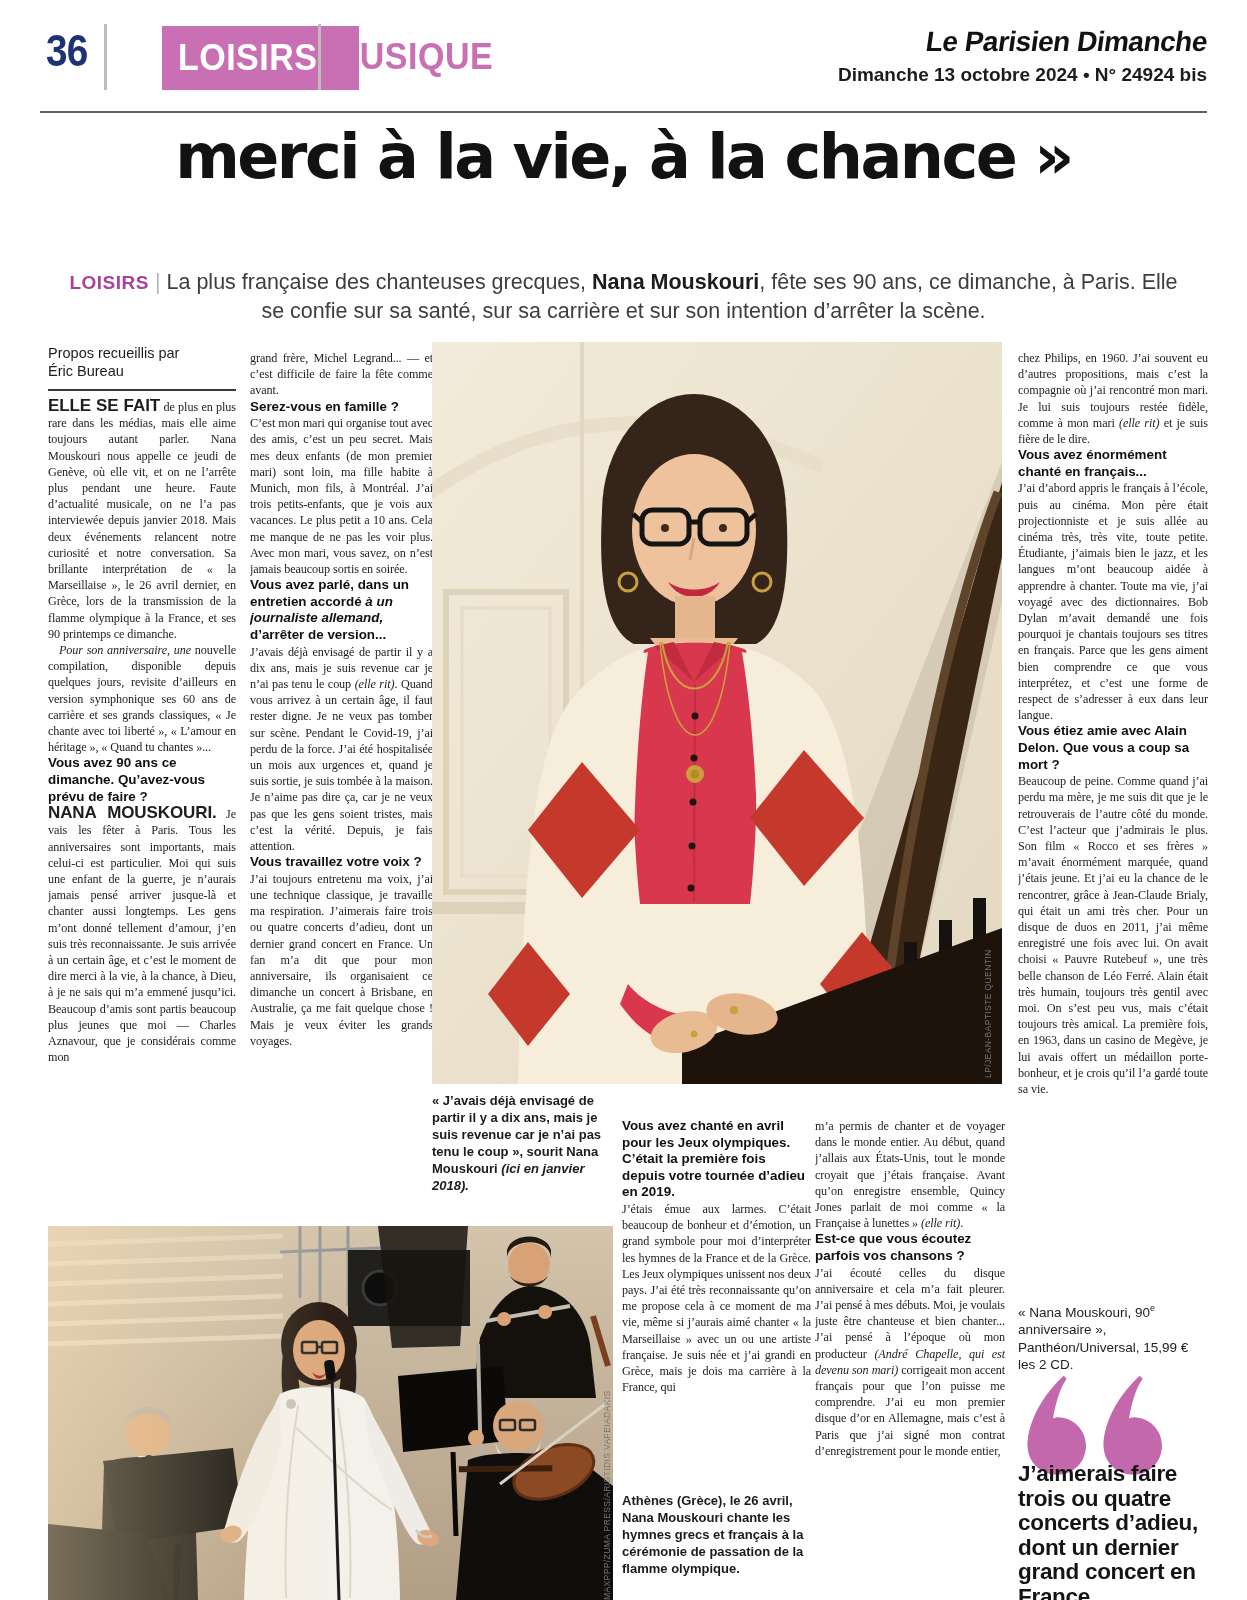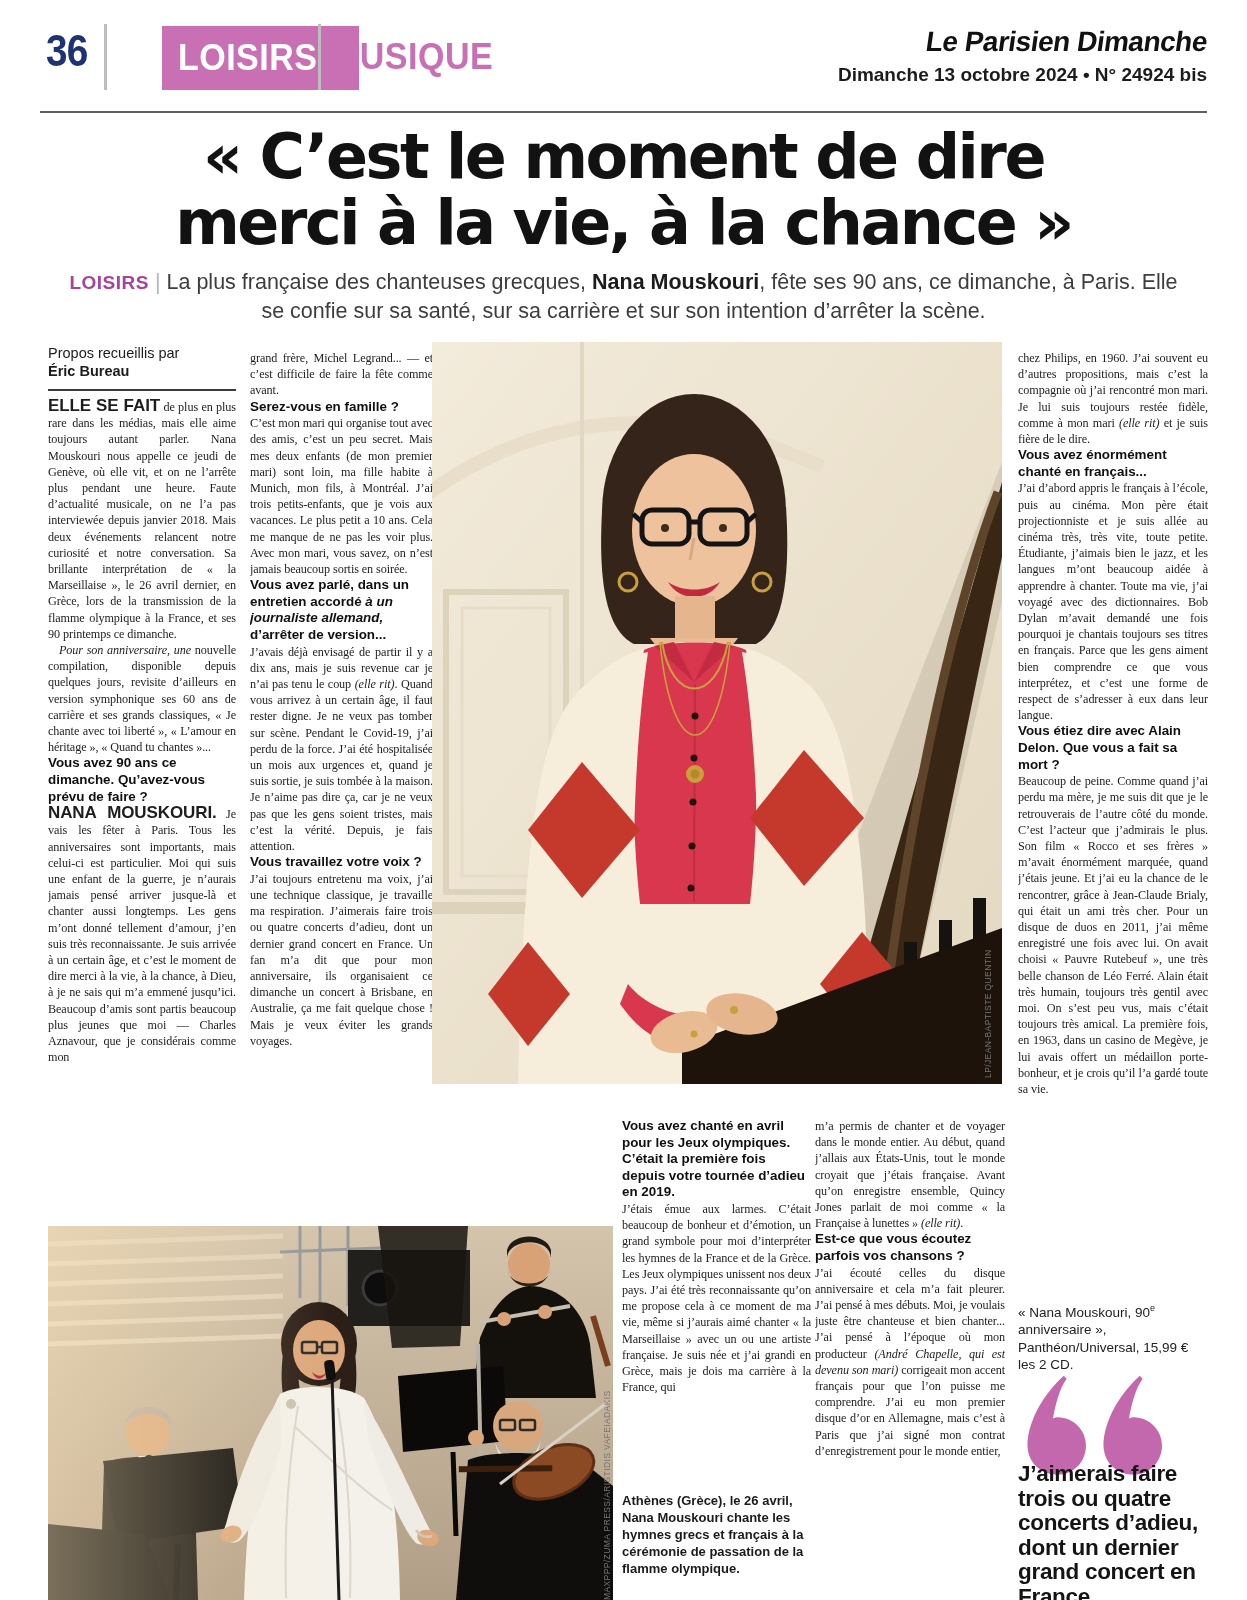--- a/index.html
+++ b/index.html
@@ -20,21 +20,21 @@
   
   .headline{font-family:"DejaVu Sans",sans-serif;font-weight:700;font-size:62px;line-height:66px;
             text-align:center;color:#121212;letter-spacing:-2.5px;}
   .standfirst{font-size:21.5px;line-height:28px;color:#3d3d3d;text-align:center;}
   .standfirst .kicker{color:#a8439c;font-weight:700;font-size:19px;letter-spacing:.5px;}
   .standfirst .ksep{color:#b5b5b5;font-weight:400;}
   .standfirst .sfb{font-weight:700;color:#1c1c1c;}
 
   
   .byline{font-size:14.5px;line-height:18px;color:#1c1c1c;}
-  .byline .name{font-weight:700;}
+  .byline .name{font-weight:400;}
   .byline-rule{height:2px;background:#3a3a3a;margin-top:9px;}
 
   
   .bodycol{font-family:"Liberation Serif",serif;font-size:12.2px;line-height:16.2px;
            text-align:justify;color:#1d1d1d;overflow:hidden;letter-spacing:-.1px;}
   .bodycol p{margin:0;}
   .bodycol p.ind{text-indent:11px;}
   .q{font-family:"Liberation Sans",sans-serif;font-weight:700;font-size:13.4px;line-height:16.6px;
      text-align:left;margin:13px 0 1px;color:#101010;letter-spacing:0;}
   .q:first-child{margin-top:0;}
@@ -63,21 +63,20 @@
   <div class="abs section-box" style="left:116px;top:26px;width:181px;height:64px;margin-left:46px;">
     <span>LOISIRS</span>
   </div>
   <div class="abs vsep" style="left:318px;top:24px;height:66px;"></div>
   <div class="abs rubric" style="left:331px;top:36px;">MUSIQUE</div>
   <div class="abs masthead" style="right:40px;top:26px;">Le Parisien Dimanche</div>
   <div class="abs dateline" style="right:40px;top:64px;">Dimanche 13 octobre 2024 • N° 24924 bis</div>
   <div class="abs hrule" style="left:40px;top:111px;width:1167px;"></div>
 
   <div class="abs headline" style="left:80px;top:124px;width:1087px;">
-    <div>« C’est le moment de dire</div>
     <div>merci à la vie, à la chance »</div>
   </div>
 
   <div class="abs standfirst" style="left:66px;top:268px;width:1115px;"><span class="kicker">LOISIRS</span><span class="ksep"> | </span><span>La plus française des chanteuses grecques, </span><span class="sfb">Nana Mouskouri</span><span>, fête ses 90 ans, ce dimanche, à Paris. Elle se confie sur sa santé, sur sa carrière et sur son intention d’arrêter la scène.</span></div>
 
   <div class="abs byline" style="left:48px;top:344px;width:188px;">
     <div>Propos recueillis par</div>
     <div class="name">Éric Bureau</div>
     <div class="byline-rule"></div>
   </div>
@@ -178,39 +177,40 @@
         <path d="M 196,642 C 212,662 240,674 264,674 L 252,702 C 222,702 202,682 188,662 Z" fill="#d8374d"></path>
         <ellipse cx="252" cy="690" rx="34" ry="20" fill="#e9bb93" transform="rotate(-14 252 690)"></ellipse>
         <ellipse cx="310" cy="672" rx="36" ry="20" fill="#e5b58d" transform="rotate(10 310 672)"></ellipse>
         <circle cx="302" cy="668" r="4" fill="#c9a03c"></circle>
         <circle cx="262" cy="692" r="3.5" fill="#c9a03c"></circle>
       </g>
     </svg>
   </div>
   <div class="abs credit" style="left:993px;top:1068px;">LP/JEAN-BAPTISTE QUENTIN</div>
 
+  <div class="abs caption" style="left:432px;top:1092px;width:190px;"><span>« J’avais déjà envisagé de partir il y a dix ans, mais je suis revenue car je n’ai pas tenu le coup », sourit Nana Mouskouri </span><span class="it">(ici en janvier 2018).</span></div>
 
   <div class="abs bodycol" style="left:622px;top:1118px;width:189px;height:360px;">
     <p class="q"><span>Vous avez chanté en avril pour les Jeux olympiques. C’était la première fois depuis votre tournée d’adieu en 2019.</span></p>
     <p><span>J’étais émue aux larmes. C’était beaucoup de bonheur et d’émotion, un grand symbole pour moi d’interpréter les hymnes de la France et de la Grèce. Les Jeux olympiques unissent nos deux pays. J’ai été très reconnaissante qu’on me propose cela à ce moment de ma vie, même si j’aurais aimé chanter « la Marseillaise » avec un ou une artiste française. Je suis née et j’ai grandi en Grèce, mais je dois ma carrière à la France, qui</span></p>
   </div>
 
   <div class="abs caption" style="left:622px;top:1492px;width:189px;"><span>Athènes (Grèce), le 26 avril, Nana Mouskouri chante les hymnes grecs et français à la cérémonie de passation de la flamme olympique.</span></div>
 
   <div class="abs bodycol" style="left:815px;top:1118px;width:190px;height:482px;">
     <p><span>m’a permis de chanter et de voyager dans le monde entier. Au début, quand j’allais aux États-Unis, tout le monde croyait que j’étais française. Avant qu’on enregistre ensemble, Quincy Jones parlait de moi comme « la Française à lunettes » </span><span class="it">(elle rit)</span><span>.</span></p>
     <p class="q"><span>Est-ce que vous écoutez parfois vos chansons ?</span></p>
     <p><span>J’ai écouté celles du disque anniversaire et cela m’a fait pleurer. J’ai pensé à mes débuts. Moi, je voulais juste être chanteuse et bien chanter... J’ai pensé à l’époque où mon producteur </span><span class="it">(André Chapelle, qui est devenu son mari)</span><span> corrigeait mon accent français pour que l’on puisse me comprendre. J’ai eu mon premier disque d’or en Allemagne, mais c’est à Paris que j’ai signé mon contrat d’enregistrement pour le monde entier,</span></p>
   </div>
 
   <div class="abs bodycol" style="left:1018px;top:350px;width:190px;height:944px;">
     <p><span>chez Philips, en 1960. J’ai souvent eu d’autres propositions, mais c’est la compagnie où j’ai rencontré mon mari. Je lui suis toujours restée fidèle, comme à mon mari </span><span class="it">(elle rit)</span><span> et je suis fière de le dire.</span></p>
     <p class="q"><span>Vous avez énormément chanté en français...</span></p>
     <p><span>J’ai d’abord appris le français à l’école, puis au cinéma. Mon père était projectionniste et je suis allée au cinéma très, très vite, toute petite. Étudiante, j’aimais bien le jazz, et les langues m’ont beaucoup aidée à apprendre à chanter. Toute ma vie, j’ai voyagé avec des dictionnaires. Bob Dylan m’avait demandé une fois pourquoi je chantais toujours ses titres en français. Parce que les gens aiment bien comprendre ce que vous interprétez, et c’est une forme de respect de s’adresser à eux dans leur langue.</span></p>
-    <p class="q"><span>Vous étiez dire avec Alain Delon. Que vous a fait sa mort ?</span></p>
+    <p class="q"><span>Vous étiez amie avec Alain Delon. Que vous a coup sa mort ?</span></p>
     <p><span>Beaucoup de peine. Comme quand j’ai perdu ma mère, je me suis dit que je le retrouverais de l’autre côté du monde. C’est l’acteur que j’admirais le plus. Son film « Rocco et ses frères » m’avait énormément marquée, quand j’étais jeune. Et j’ai eu la chance de le rencontrer, grâce à Jean-Claude Brialy, qui était un ami très cher. Pour un disque de duos en 2011, j’ai même enregistré une fois avec lui. On avait choisi « Pauvre Rutebeuf », une très belle chanson de Léo Ferré. Alain était très humain, toujours très gentil avec moi. On s’est peu vus, mais c’était toujours très amical. La première fois, en 1963, dans un casino de Megève, je lui avais offert un médaillon porte-bonheur, et je crois qu’il l’a gardé toute sa vie.</span></p>
   </div>
 
   <div class="abs album" style="left:1018px;top:1300px;width:190px;"><span>« Nana Mouskouri, 90</span><span class="sup">e</span><span> anniversaire », Panthéon/Universal, 15,99 € les 2 CD.</span></div>
 
   <svg class="abs" style="left:1016px;top:1374px;" width="152" height="102" viewBox="0 0 210 140">
     <g fill="#c468ae">
       <path d="M 66,2 C 42,24 20,56 16,92 C 14,116 28,134 50,138 C 72,142 92,128 96,106 C 100,84 86,64 64,60 C 60,59 55,59 51,61 C 55,40 60,20 70,6 Z"></path>
       <path d="M 171,2 C 147,24 125,56 121,92 C 119,116 133,134 155,138 C 177,142 197,128 201,106 C 205,84 191,64 169,60 C 165,59 160,59 156,61 C 160,40 165,20 175,6 Z"></path>
     </g>

